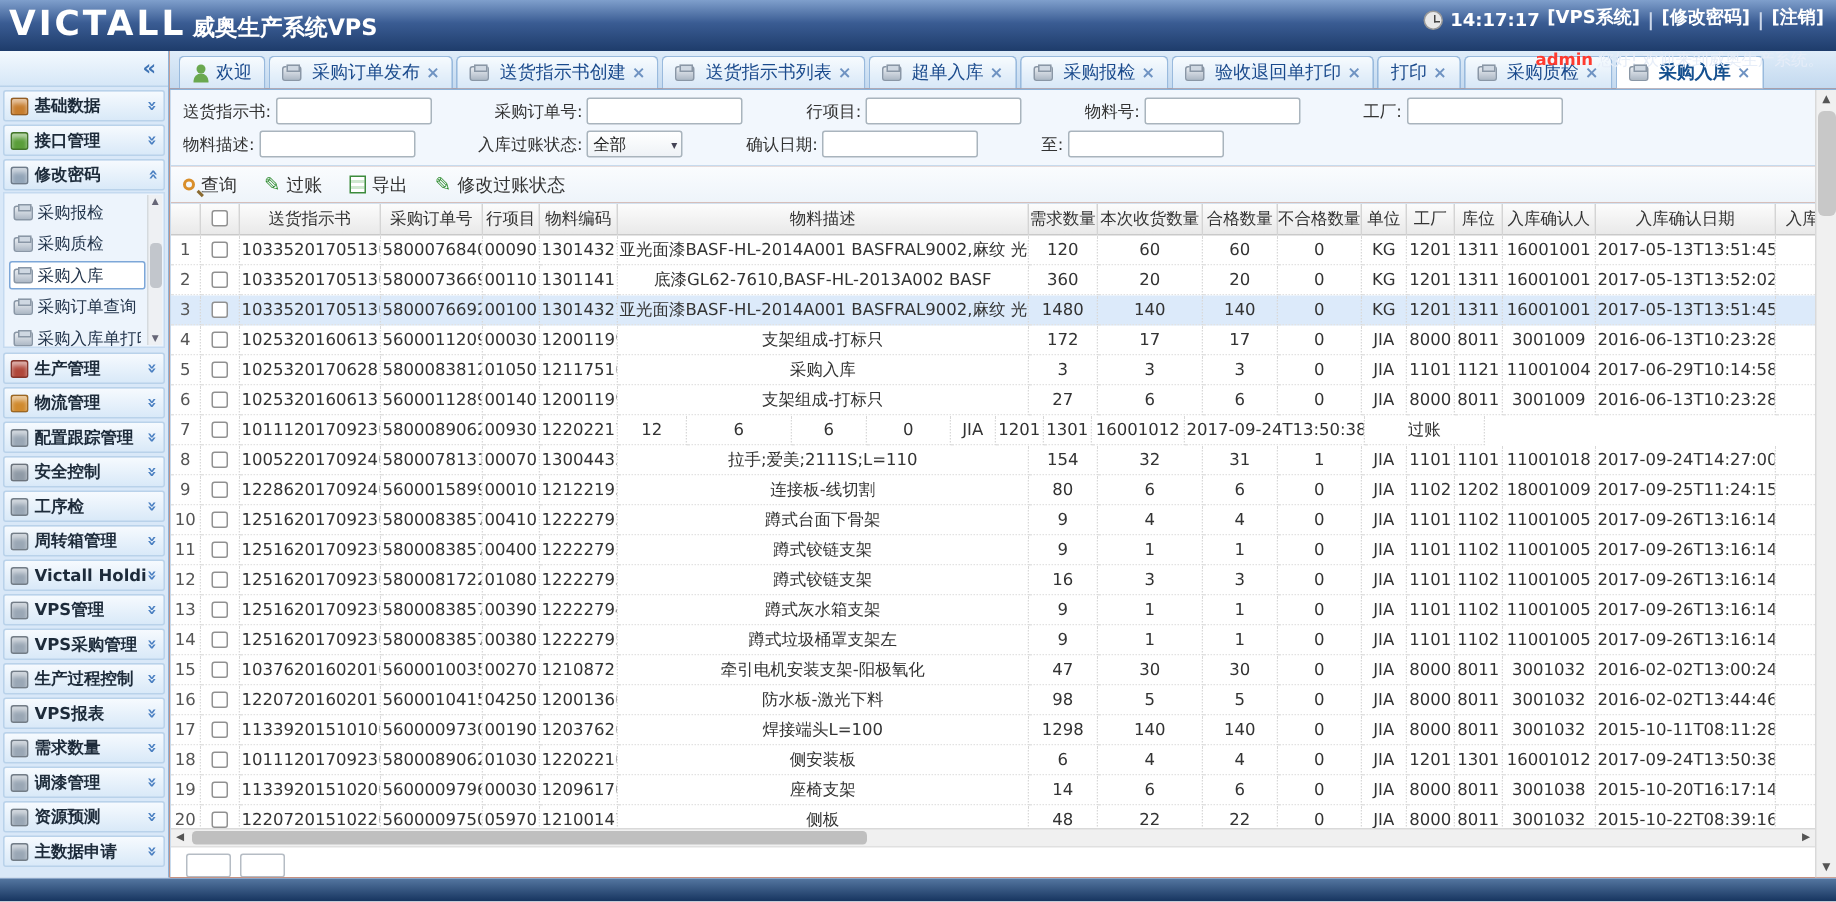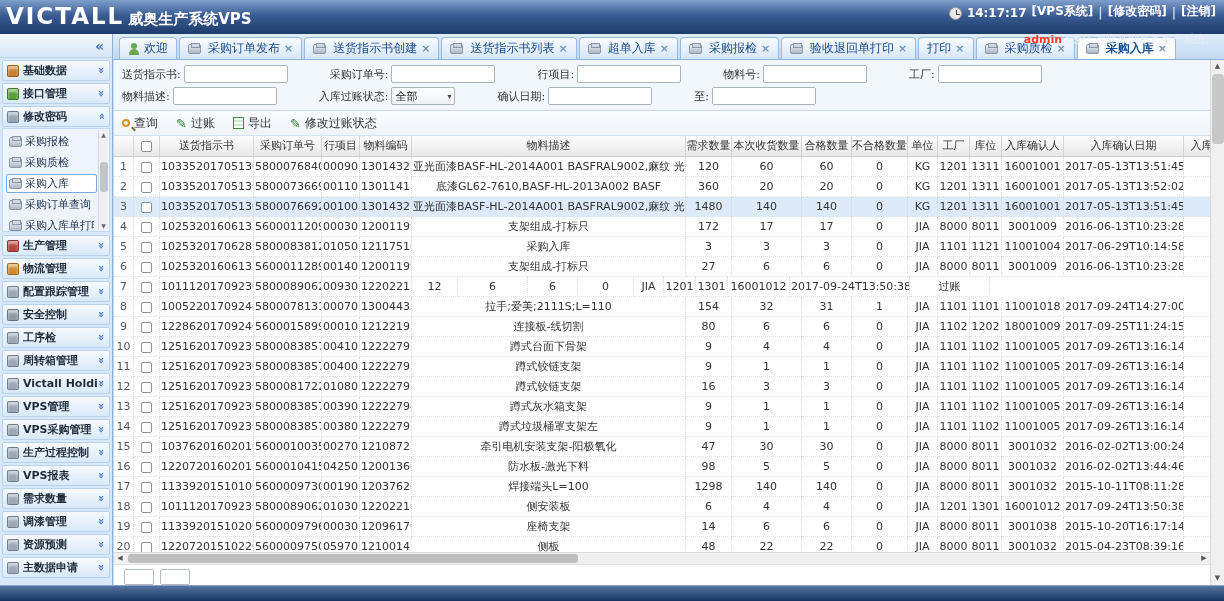--- a/index.html
+++ b/index.html
@@ -833,21 +833,21 @@
                 <div class="td c5">12100147</div>
                 <div class="td c6">侧板</div>
                 <div class="td c7">48</div>
                 <div class="td c8">22</div>
                 <div class="td c9">22</div>
                 <div class="td c10">0</div>
                 <div class="td c11">JIA</div>
                 <div class="td c12">8000</div>
                 <div class="td c13">8011</div>
                 <div class="td c14">3001032</div>
-                <div class="td c15">2015-04-23T08:39:16</div>
+                <div class="td c15">2015-10-22T08:39:16</div>
                 <div class="td c16">过账</div>
               </div>
             </div>
         </div>
 
         <div class="hscroll">
           <div class="arr left">◀</div>
           <div class="hthumb"></div>
           <div class="arr right">▶</div>
         </div>

